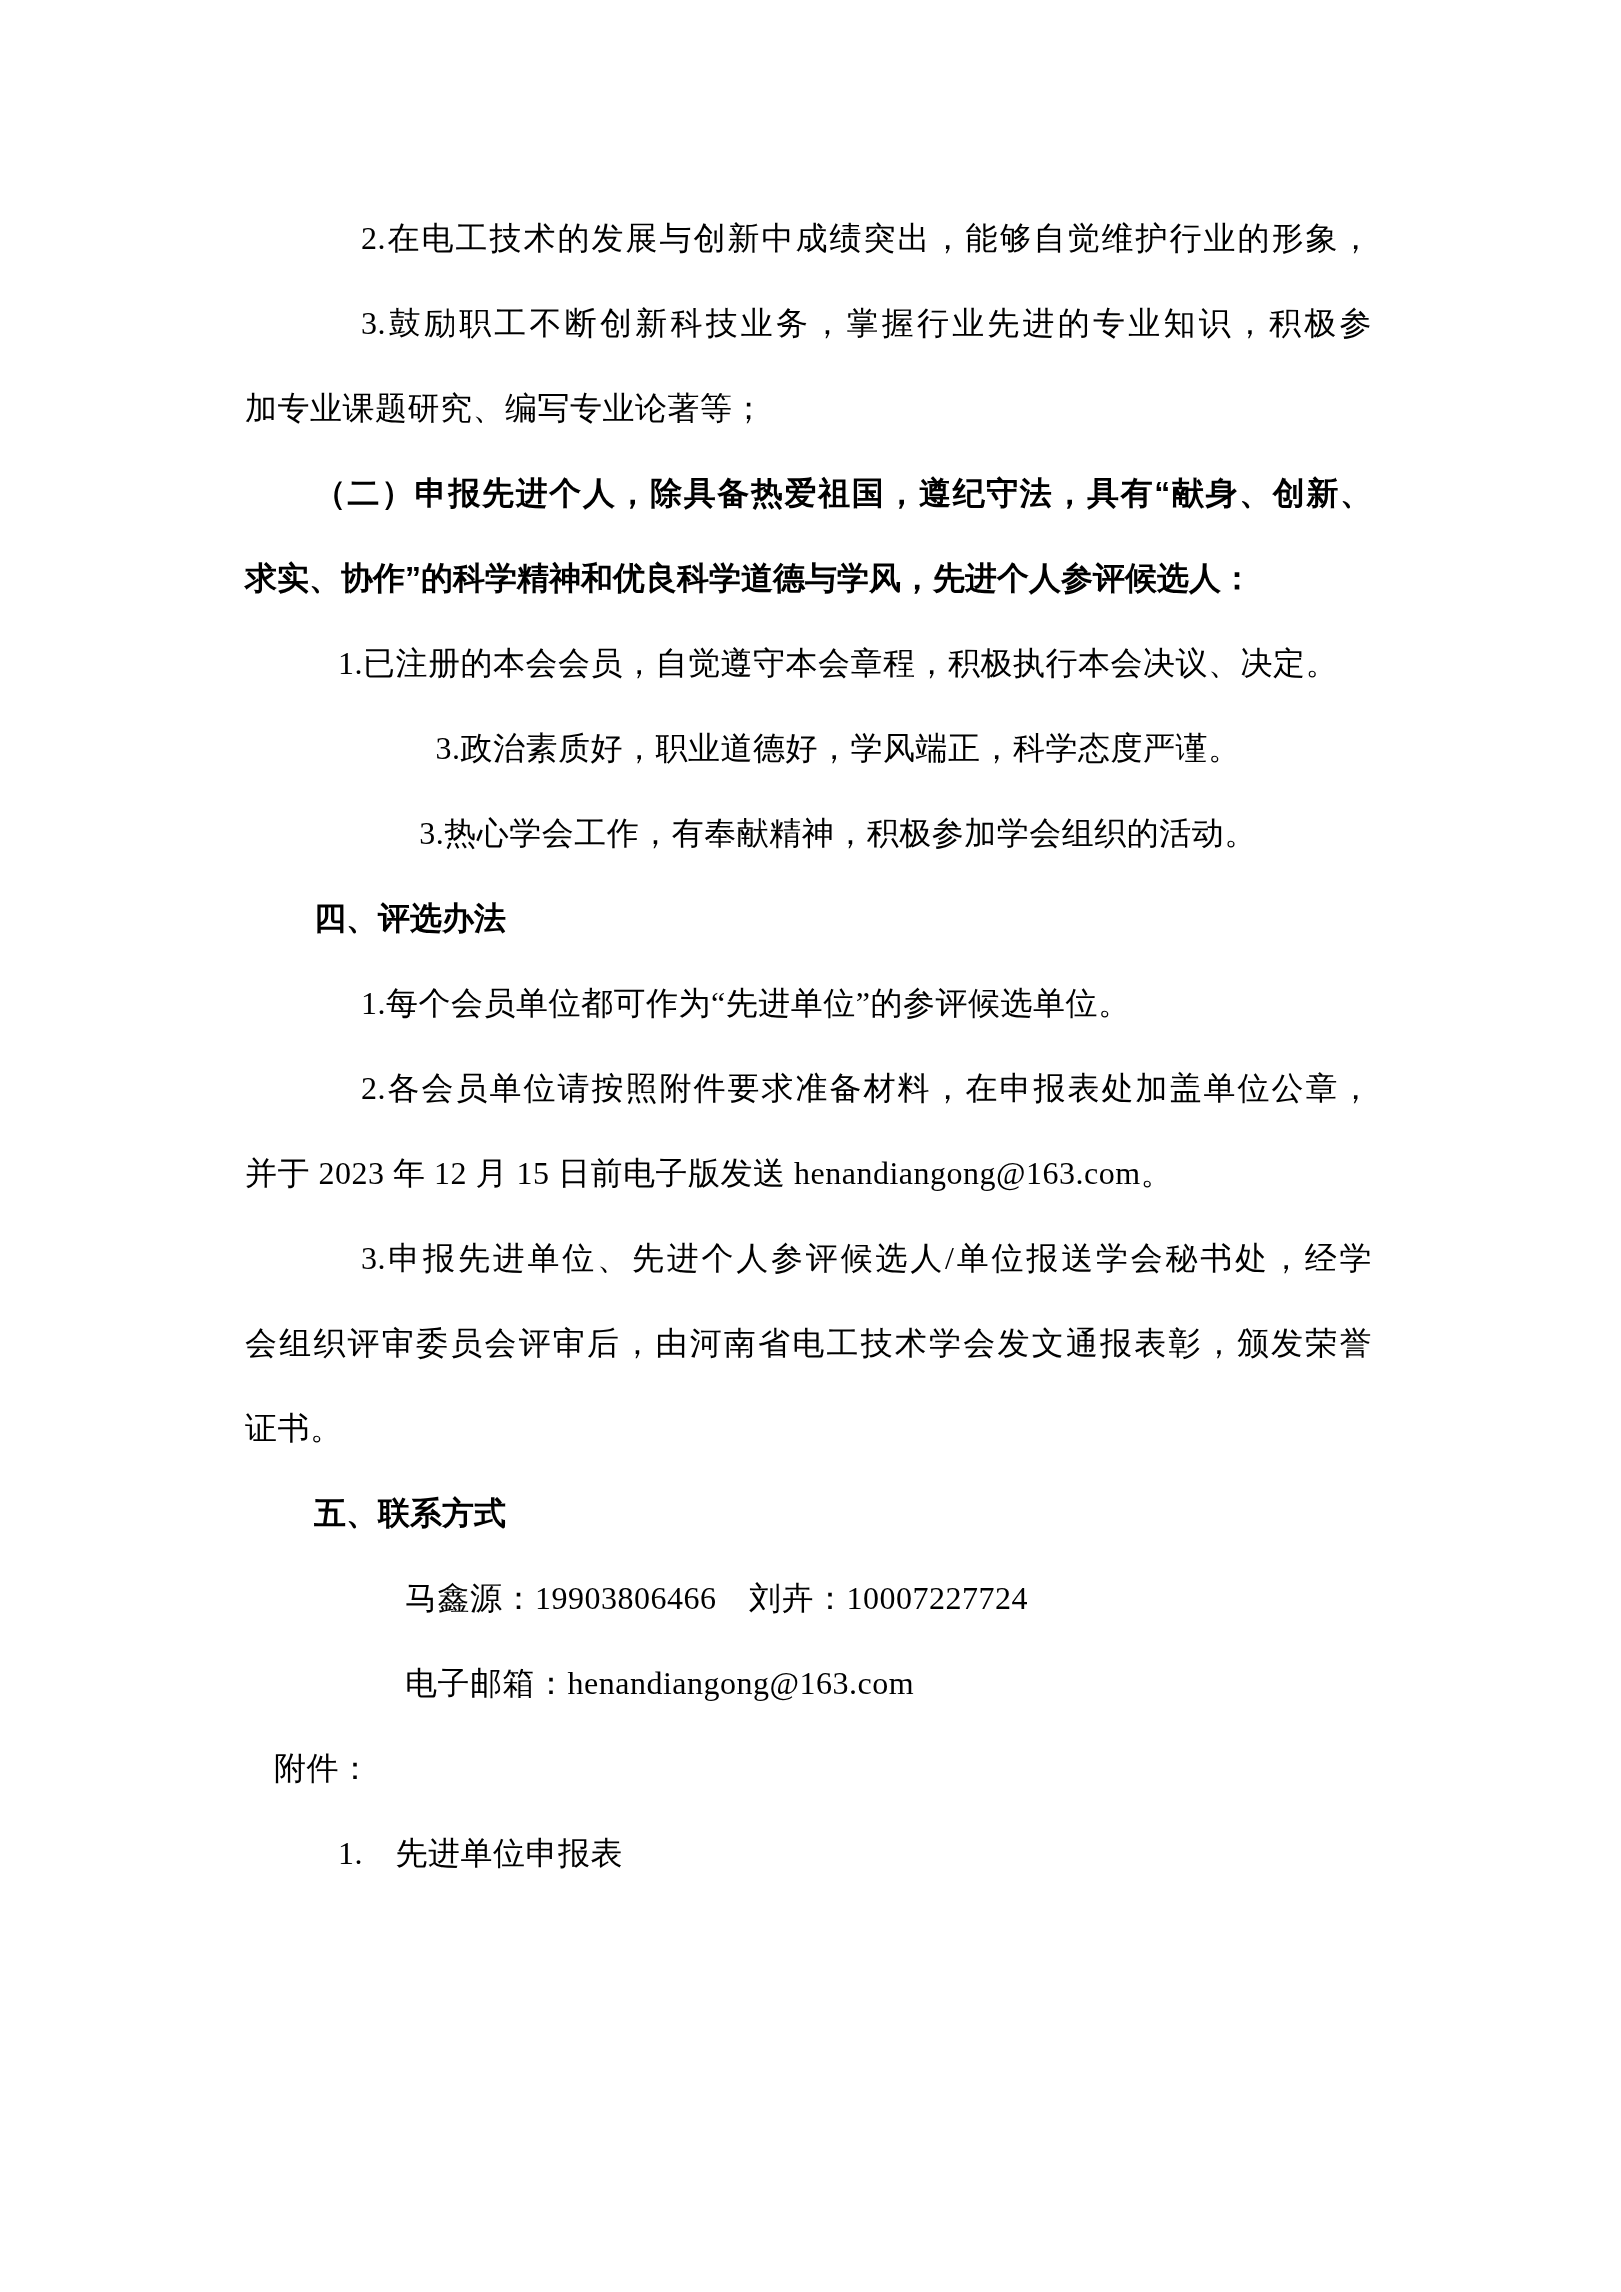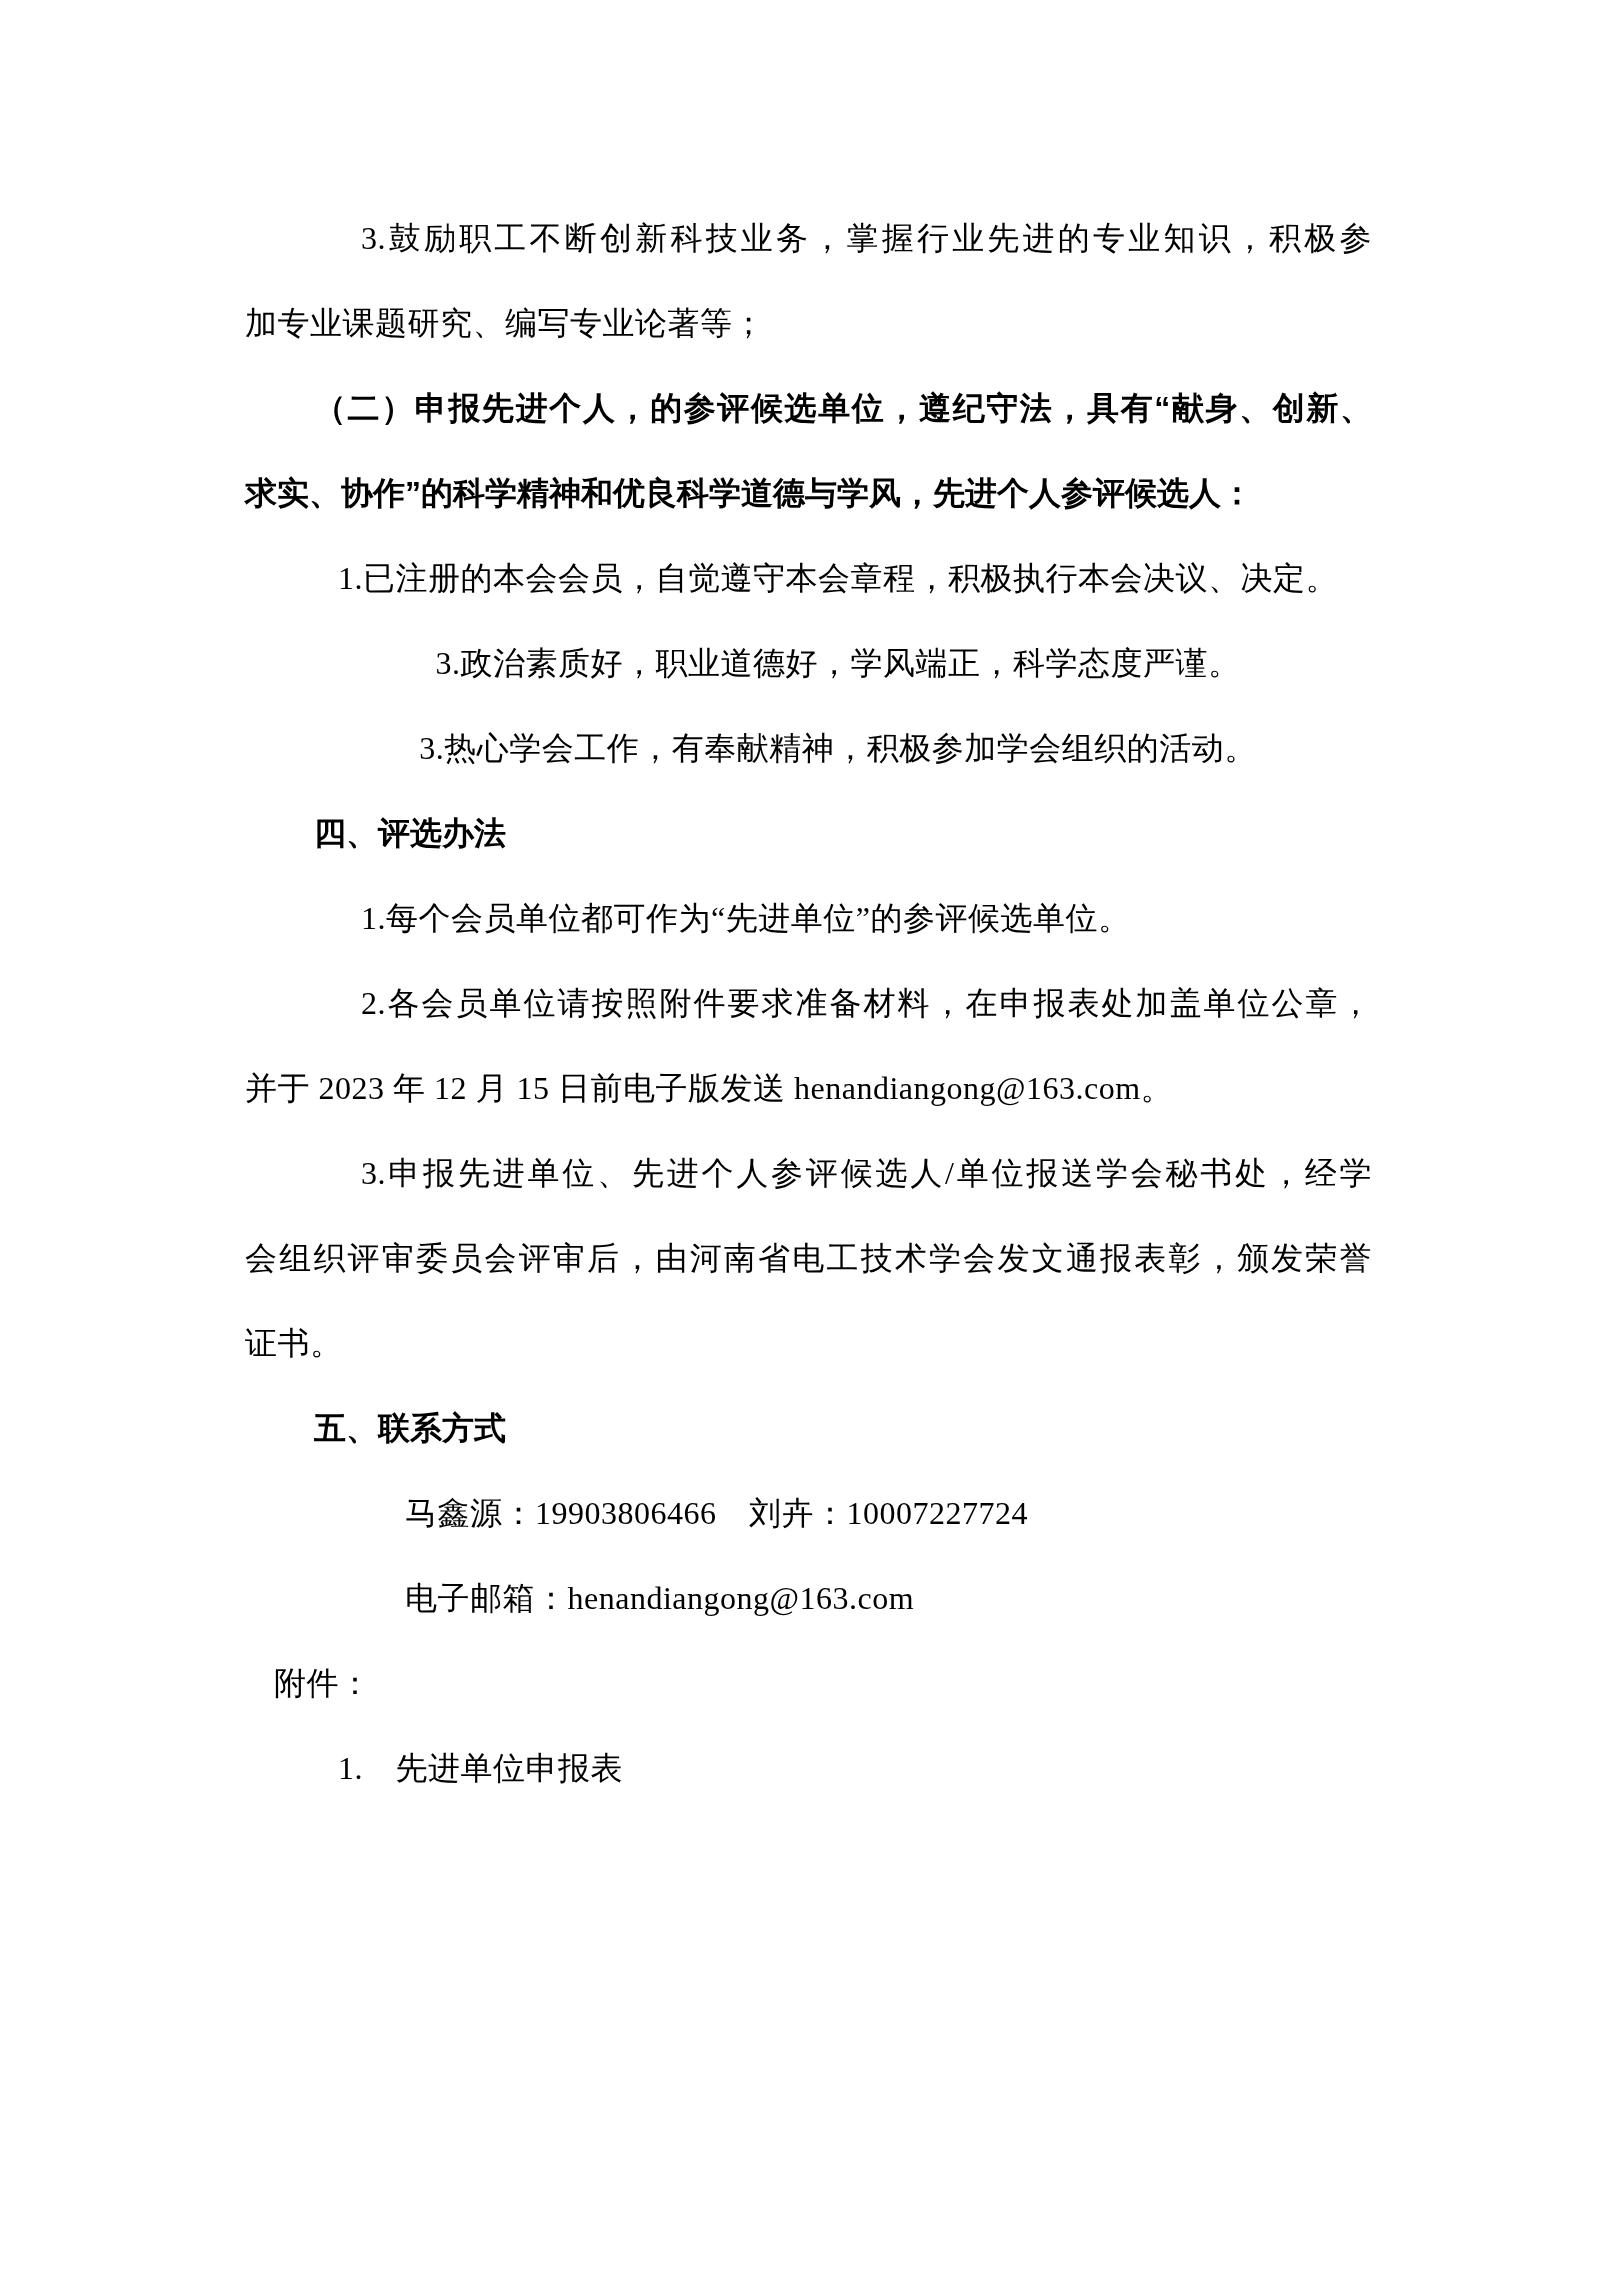--- a/index.html
+++ b/index.html
@@ -45,24 +45,25 @@
   .ind-d { padding-left: 160px; }  
   .ind-e { padding-left: 29px; }   
   .ind-f { padding-left: 93px; }   
 </style>
 </head>
 <body>
 
 <div id="page">
   <div id="text-block">
 
+    <div class="line ind-a fill">2.在电工技术的发展与创新中成绩突出，能够自觉维护行业的形象，</div>
     <div class="line ind-a fill">3.鼓励职工不断创新科技业务，掌握行业先进的专业知识，积极参</div>
     <div class="line">加专业课题研究、编写专业论著等；</div>
 
-    <div class="line ind-b bold fill">（二）申报先进个人，的参评候选单位，遵纪守法，具有“献身、创新、</div>
+    <div class="line ind-b bold fill">（二）申报先进个人，除具备热爱祖国，遵纪守法，具有“献身、创新、</div>
     <div class="line bold">求实、协作”的科学精神和优良科学道德与学风，先进个人参评候选人：</div>
 
     <div class="line ind-c">1.已注册的本会会员，自觉遵守本会章程，积极执行本会决议、决定。</div>
     <div class="line ind-c">3.政治素质好，职业道德好，学风端正，科学态度严谨。</div>
     <div class="line ind-c">3.热心学会工作，有奉献精神，积极参加学会组织的活动。</div>
 
     <div class="line ind-b bold">四、评选办法</div>
 
     <div class="line ind-a">1.每个会员单位都可作为“先进单位”的参评候选单位。</div>
     <div class="line ind-a fill">2.各会员单位请按照附件要求准备材料，在申报表处加盖单位公章，</div>

